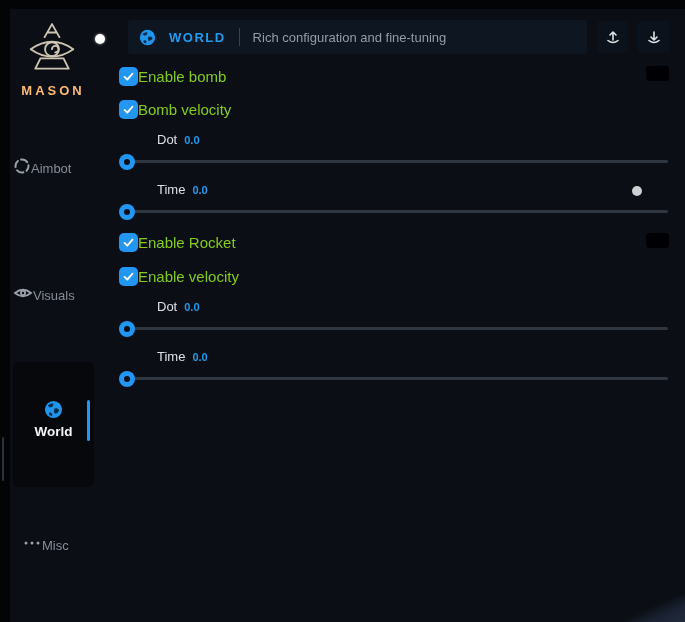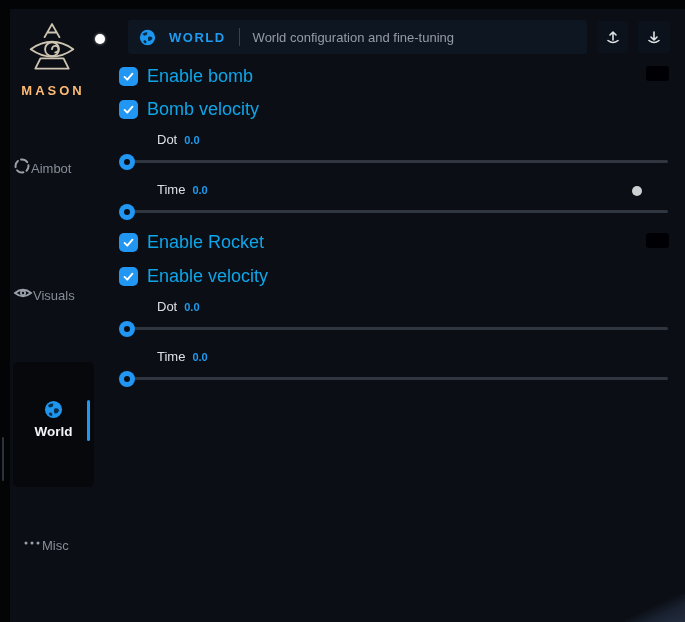--- a/index.html
+++ b/index.html
@@ -39,21 +39,21 @@
   .header-sub   { font-size:13px; color:#959ca6; }
   .icon-btn  { position:absolute; top:21px; height:32px; background:#0c121b; border-radius:3px;
                display:flex; align-items:center; justify-content:center; cursor:pointer; }
   .btn-up    { left:597px; width:31px; }
   .btn-down  { left:638px; width:32px; }
 
   
   .cb-row   { position:absolute; left:119px; display:flex; align-items:center; height:20px; }
   .checkbox { width:19px; height:19px; border-radius:5px; background:var(--accent,#2196f3);
               display:flex; align-items:center; justify-content:center; cursor:pointer; flex:0 0 auto; }
-  .cb-label { margin-left:9px; font-size:18px; color:#0ea5e9; }
+  .cb-label { font-size:15px; color:#84cc16; }
   .swatch   { position:absolute; left:646px; width:23px; height:15px; background:#000004;
               border-radius:3px; cursor:pointer; }
   .sl-label-row { position:absolute; left:119px; display:flex; align-items:baseline; height:16px;margin-left:38px; }
   .sl-label { font-size:13px; color:#dce0e5; }
   .sl-value { margin-left:7px; font-size:11px; font-weight:bold; color:#1e9bf0; }
   .sl-track { position:absolute; left:119px; width:549px; height:3px; background:#30363f; border-radius:2px; cursor:pointer; }
   .sl-thumb { position:absolute; width:16px; height:16px; border-radius:50%;
               background:var(--accent,#2196f3); display:flex; align-items:center; justify-content:center; cursor:pointer; }
   .sl-thumb::after { content:""; width:6px; height:6px; border-radius:50%; background:#0b0f15; }
 
@@ -124,21 +124,21 @@
 
   <div class="header-bar">
     <svg width="17" height="17" viewBox="0 0 20 20">
       <circle cx="10" cy="10" r="9" fill="#1f96ee"></circle>
       <path fill="#0a2c47" d="M4 6 Q7 3 10 4 L9 7 L6 8 Z"></path>
       <path fill="#0a2c47" d="M11 9 Q15 8 16 11 Q14 15 11 14 Q10 11 11 9 Z"></path>
       <path fill="#0a2c47" d="M7 13 l2 2 -1 2 q-3 -1 -3 -3 Z"></path>
     </svg>
     <span class="header-title">WORLD</span>
     <span class="header-div"></span>
-    <span class="header-sub">World configuration and fine-tuning</span>
+    <span class="header-sub">Rich configuration and fine-tuning</span>
   </div>
 
   <div class="icon-btn btn-up">
     <svg width="16" height="16" viewBox="0 0 16 16">
       <g fill="none" stroke="#dfe3e6" stroke-width="1.6" stroke-linecap="round" stroke-linejoin="round">
         <path d="M8 11 V3 M8 3 L5 6 M8 3 L11 6"></path>
         <path d="M3 11.5 Q8 15.5 13 11.5"></path>
       </g>
     </svg>
   </div>

